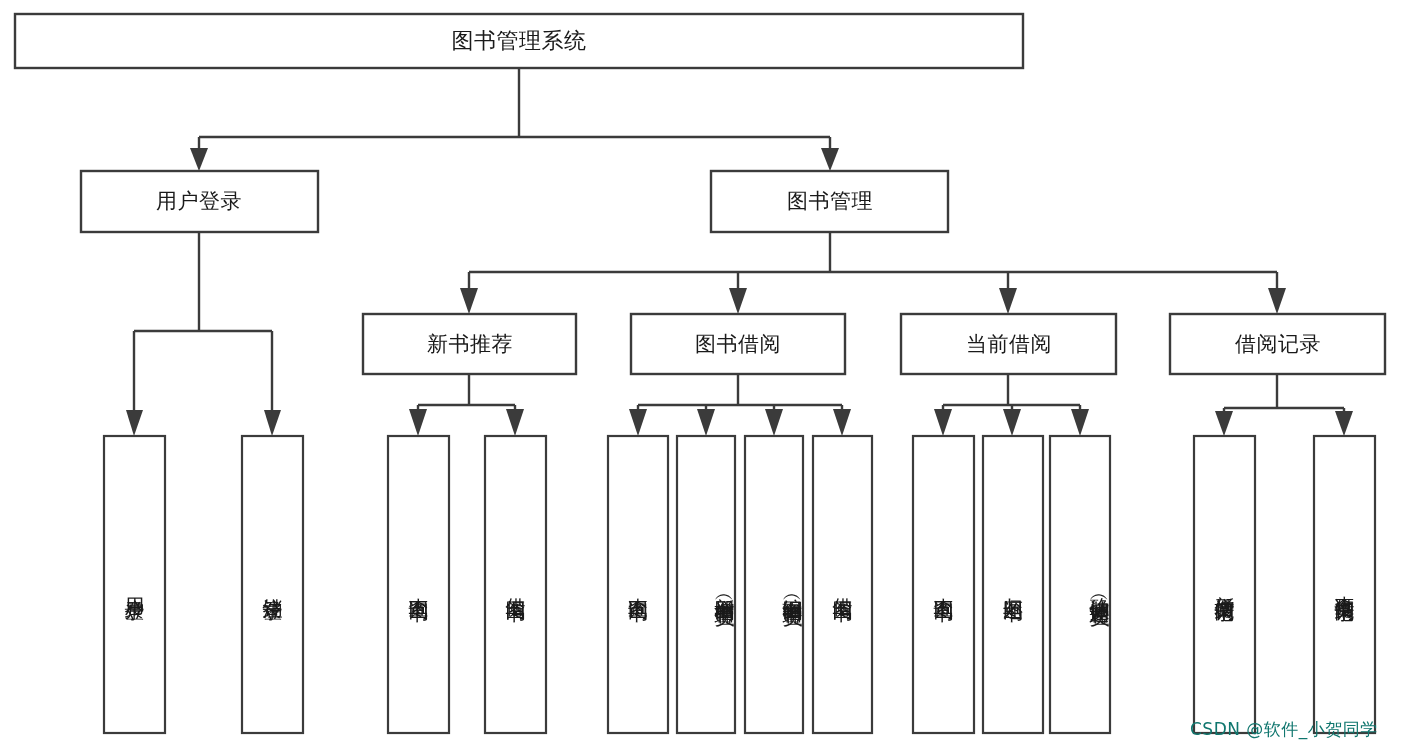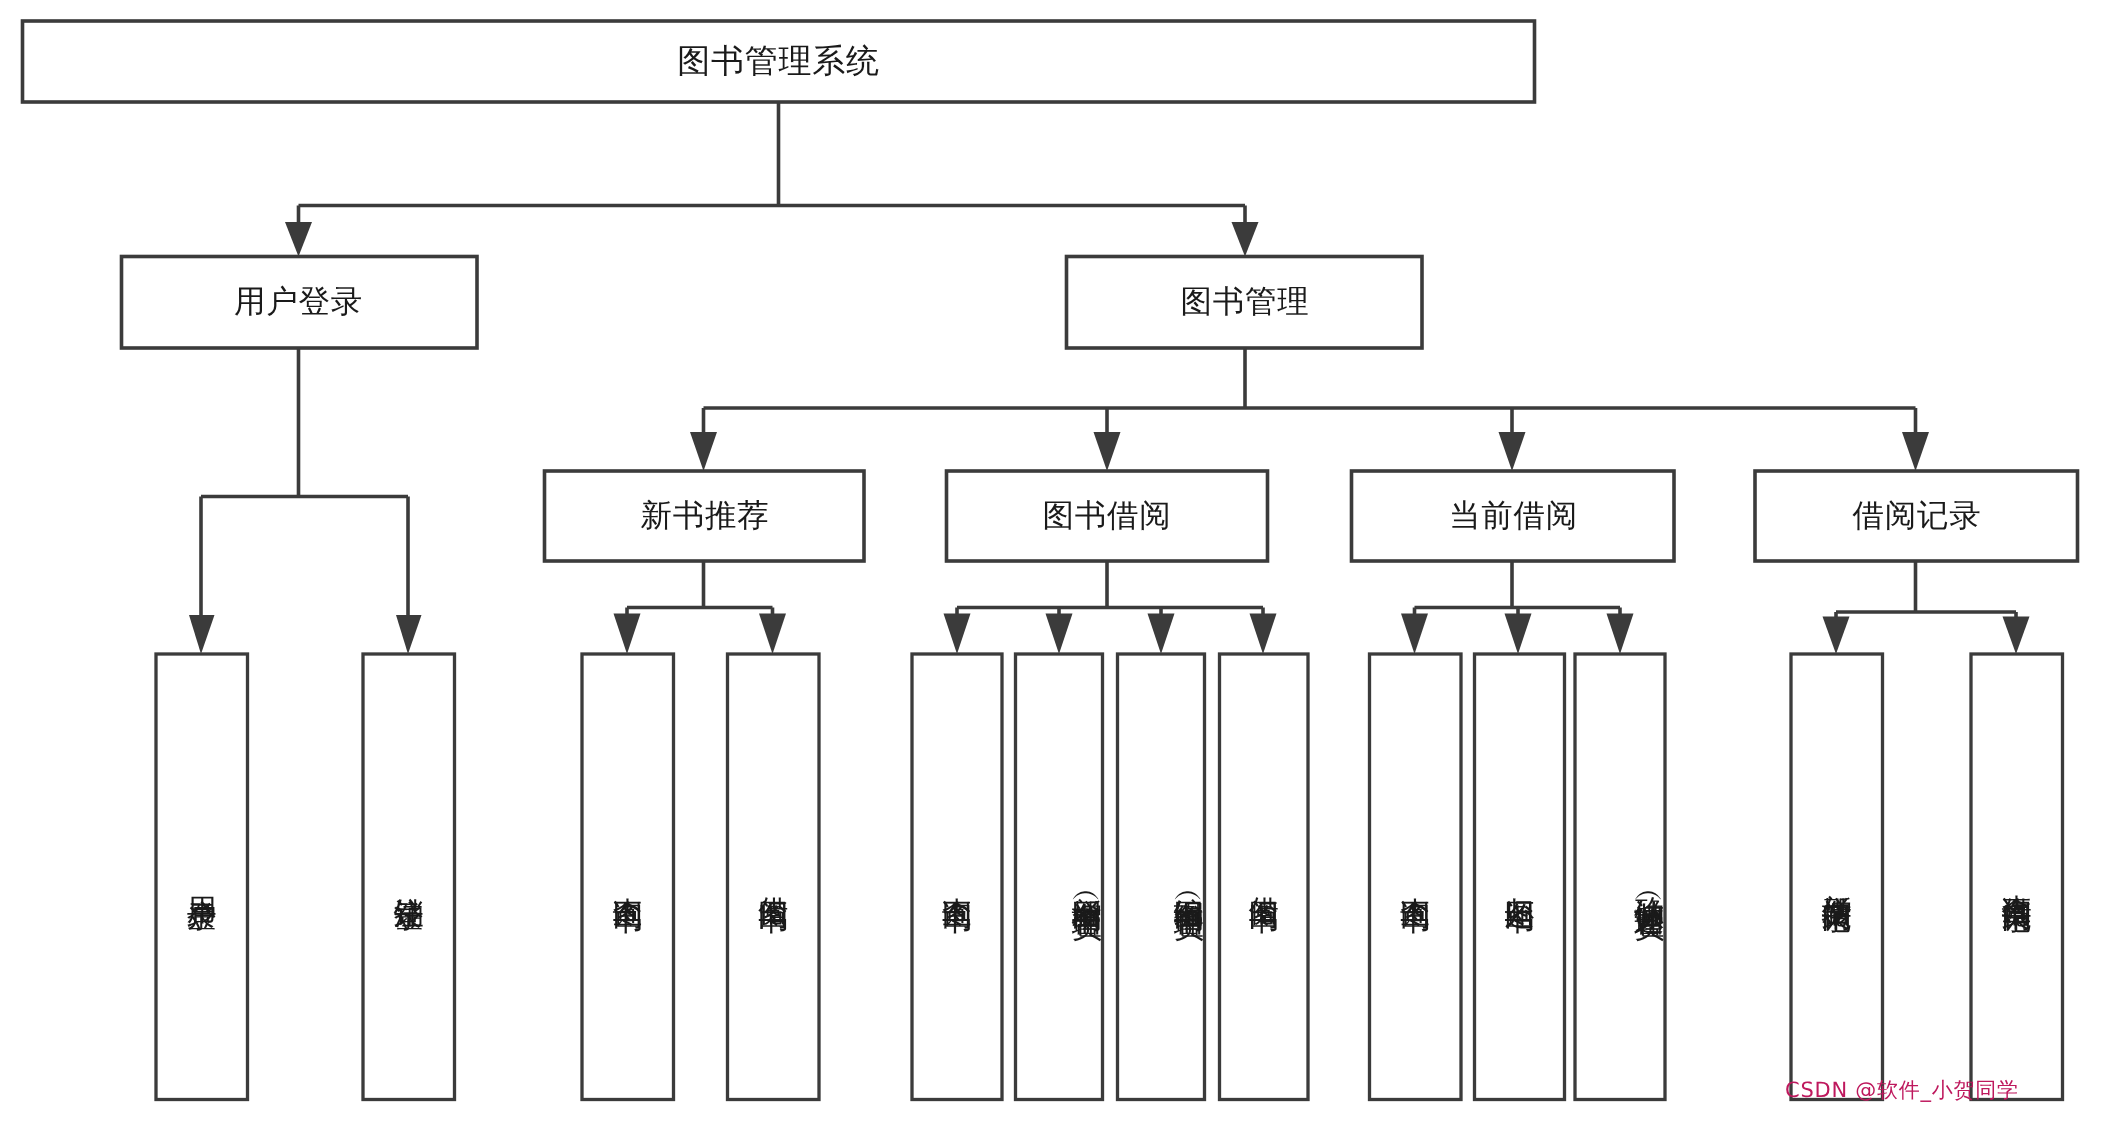--- a/index.html
+++ b/index.html
@@ -76,22 +76,22 @@
     white-space: nowrap;
     text-align: center;
     pointer-events: none;
     display: flex;
     align-items: center;
     justify-content: center;
   }
   .watermark {
     position: absolute;
     font-family: "DejaVu Sans", "Liberation Sans", sans-serif;
-    font-size: 14px;
-    color: #be185d;
+    font-size: 17px;
+    color: #0f766e;
     letter-spacing: 0.5px;
     white-space: nowrap;
   }
 </style>
 </head>
 <body>
 
 <div id="diagram-root">
 
   <svg class="flow" viewBox="0 0 1405 747" xmlns="http://www.w3.org/2000/svg">

